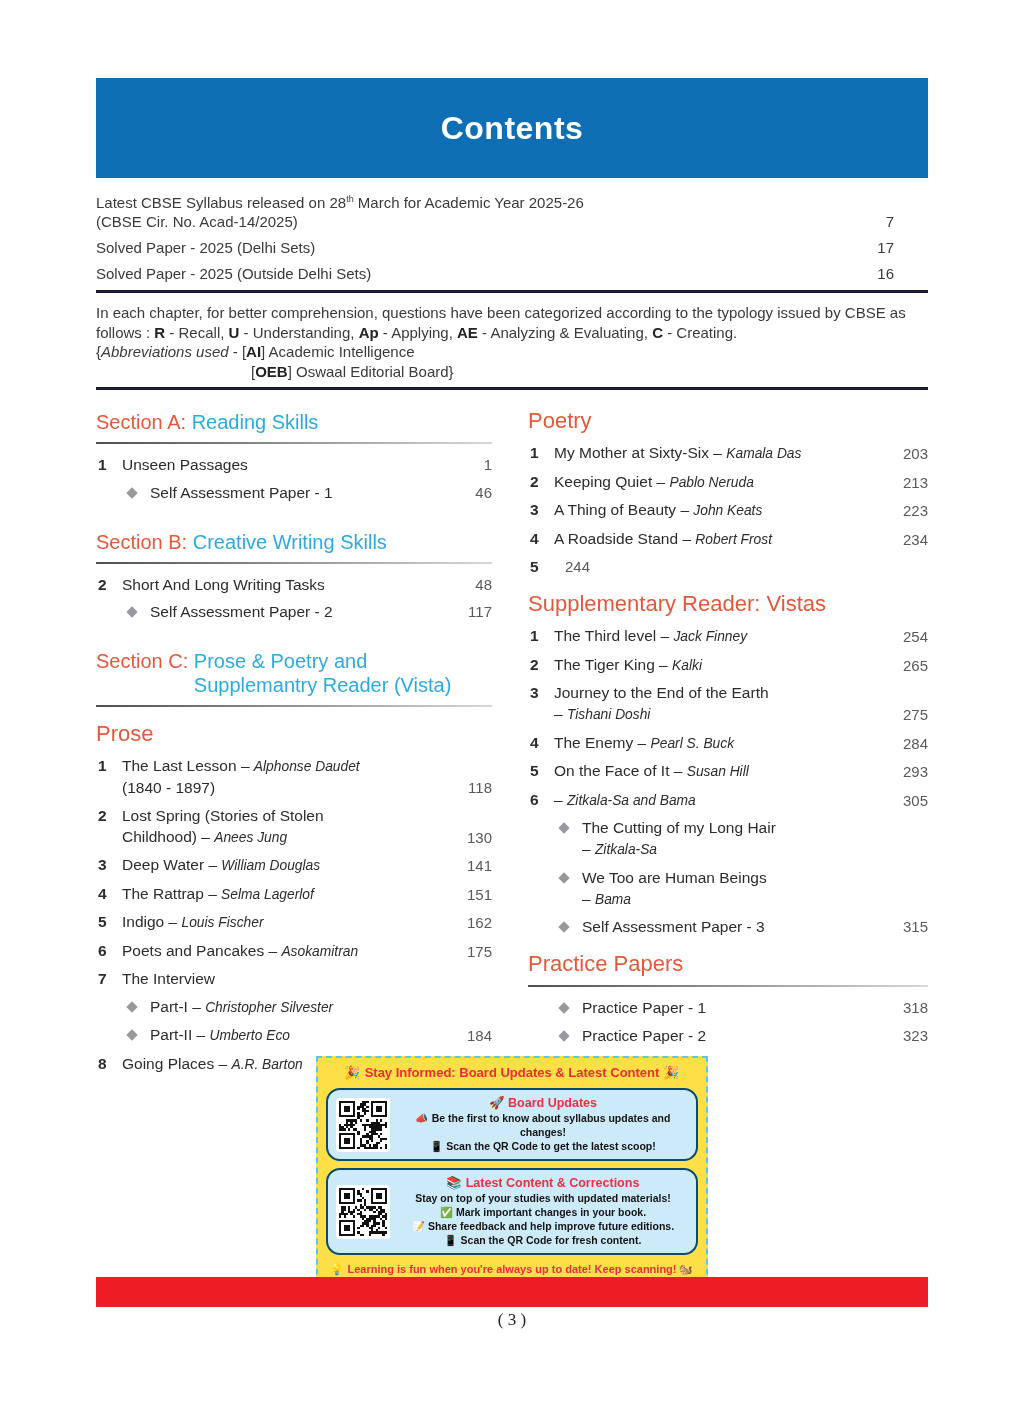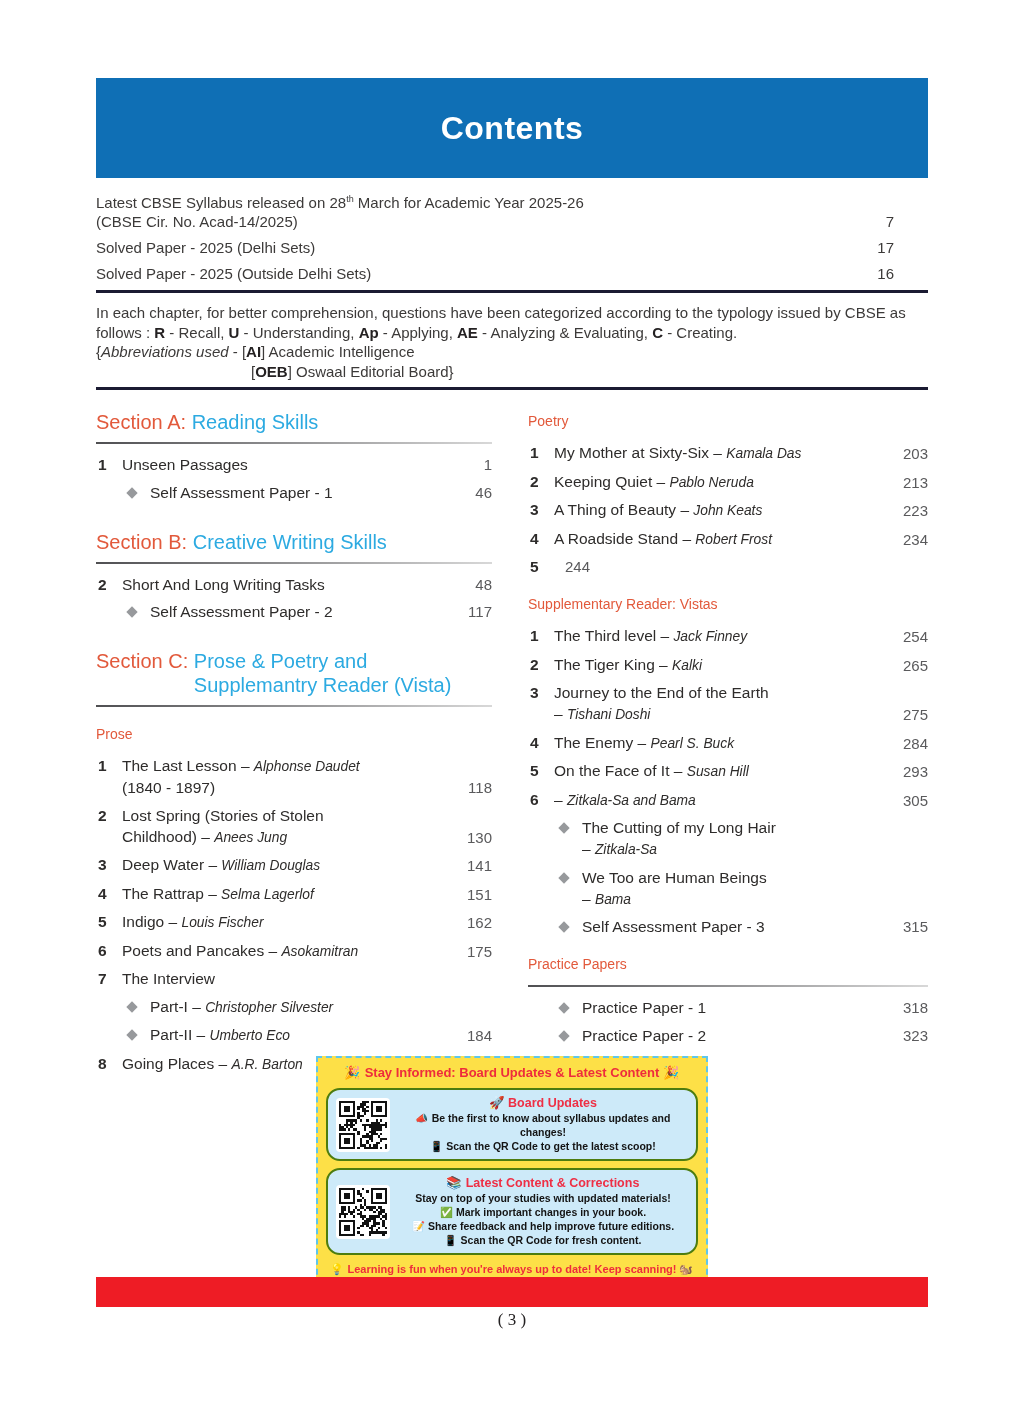--- a/index.html
+++ b/index.html
@@ -33,36 +33,36 @@
   
   .cols { display:flex; margin-top:16px; }
   .col-left  { width:396px; margin-right:36px; }
   .col-right { width:400px; }
 
   .sec { display:flex; font-size:20px; line-height:24px; margin-top:27px; }
   .sec:first-child, .col-right > .sub-h:first-child { margin-top:4px; }
   .sec-prefix { color:#e2593b; white-space:pre; }
   .sec-title  { color:#2caae1; }
   .rule-grad { height:2px; background:linear-gradient(to right,#4f4f52,#d8d8d8); margin:8px 0 10px; }
-  .sub-h { color:#e2593b; font-size:14px; line-height:22px; margin:16px 0 10px; }
+  .sub-h { color:#e2593b; font-size:22px; line-height:22px; margin:16px 0 10px; }
   .sub-h.first { margin-top:4px; }
 
   .ti { display:flex; font-size:15.5px; line-height:21px; margin-bottom:6.5px; color:#2e2c2b; }
   .ti .mk { flex:none; width:26px; font-weight:bold; padding-left:2px; }
   .ti.sub { padding-left:28px; }
   .dm { display:inline-block; width:8px; height:8px; background:#97999c; transform:rotate(45deg); margin:0 0 1px 2px; }
   .ti .bd { flex:1; }
   .au { font-style:italic; font-size:13.8px; }
   .ti .pg { flex:none; width:36px; text-align:right; color:#5a5a5c; font-size:15px; align-self:flex-end; }
 
   
   .promo { position:absolute; left:50%; transform:translateX(-50%); top:1056px; width:392px;
            border:2px dashed #5ec6ec; background:#fde047; padding:6px 8px 6px; }
   .promo-title { text-align:center; color:#ee2c3c; font-weight:bold; font-size:13px; line-height:18px; margin-bottom:6px; }
-  .card { background:#cdeaf9; border:2px solid #4d7c0f; border-radius:14px; padding:6px 8px;
+  .card { background:#cdeaf9; border:2px solid #0c4a6e; border-radius:14px; padding:6px 8px;
           display:flex; align-items:center; margin-bottom:7px; }
   .qr { flex:none; width:54px; height:54px; background:#ffffff; border-radius:4px; padding:3px; margin-right:8px; }
   .qr svg { width:48px; height:48px; display:block; }
   .card-tx { flex:1; text-align:center; font-size:10.5px; line-height:14px; font-weight:bold; color:#141414; }
   .card-h { font-size:12.5px; margin-bottom:1px; }
   .card-h .ht { color:#ee2f45; }
   .promo-footer { text-align:center; color:#ee2c3c; font-weight:bold; font-size:11px; line-height:15px; margin-top:2px; }
   .emoji { font-style:normal; }
 
   

